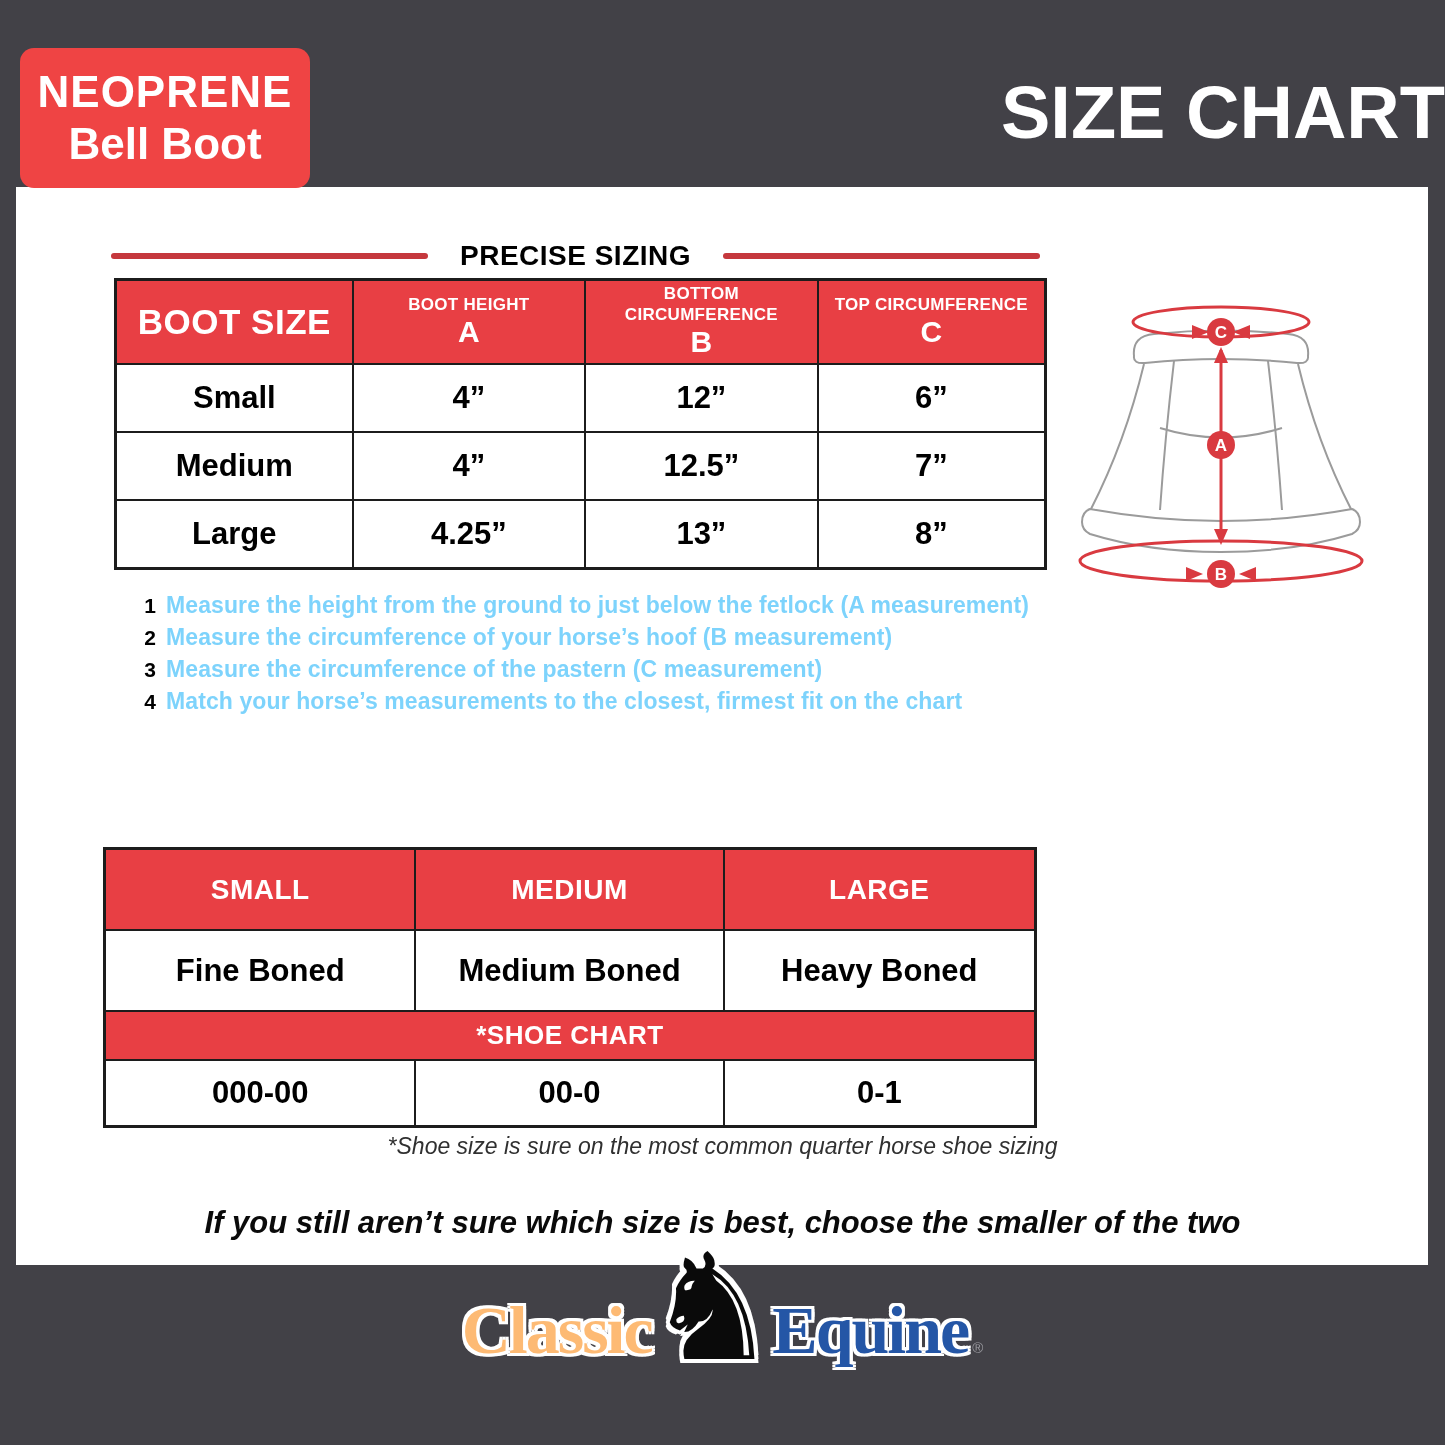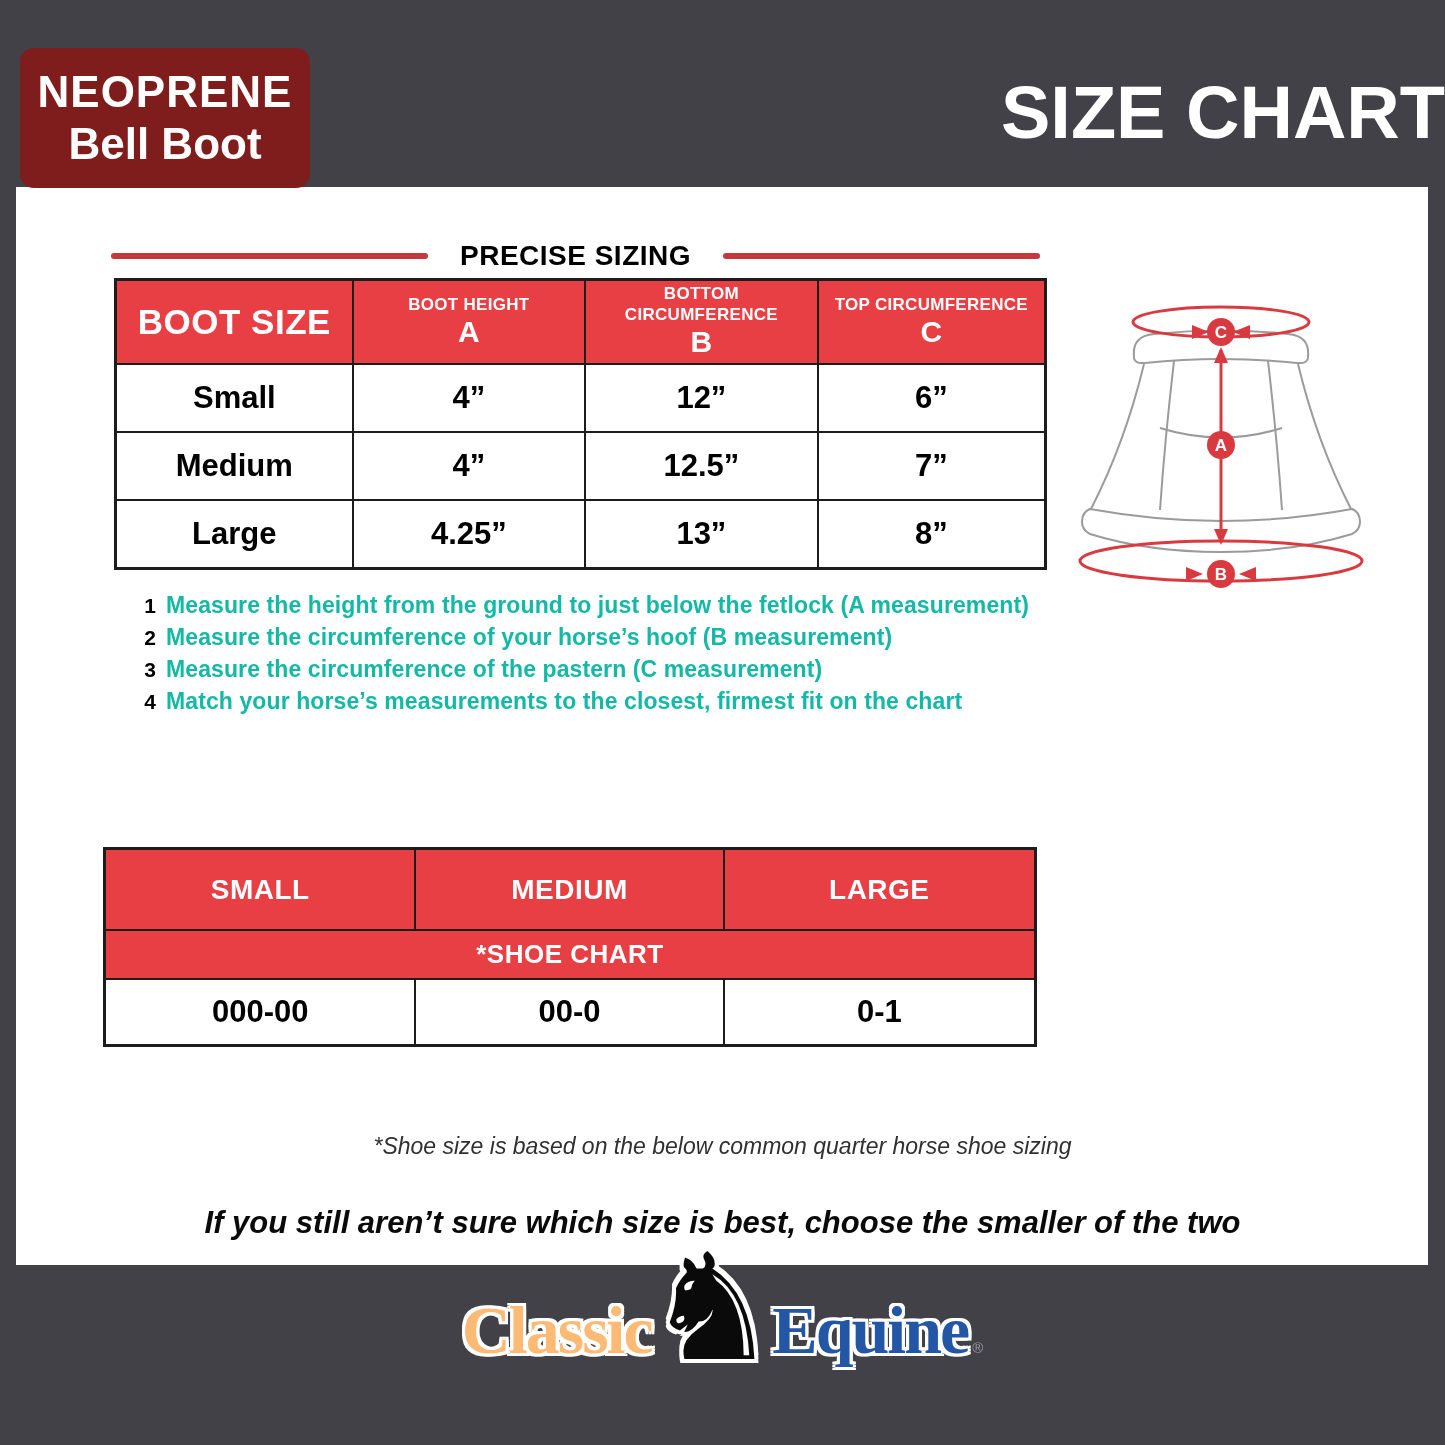--- a/index.html
+++ b/index.html
@@ -3,21 +3,21 @@
 <meta charset="utf-8">
 <style>
   html,body{margin:0;padding:0;background:#2b2b2e;}
   .page{
     position:relative;width:1445px;height:1445px;background:#424147;
     font-family:"Liberation Sans",sans-serif;overflow:hidden;margin:0 auto;
   }
   .sheet{position:absolute;left:16px;top:187px;width:1412px;height:1078px;background:#ffffff;}
   
   .badge{
-    position:absolute;left:20px;top:48px;width:290px;height:140px;background:#7f1d1d;
+    position:absolute;left:20px;top:48px;width:290px;height:140px;background:#ef4444;
     border-radius:14px;display:flex;flex-direction:column;align-items:center;justify-content:center;
     gap:8px;z-index:3;
   }
   .badge-title{color:#fff;font-weight:bold;font-size:44px;letter-spacing:1px;line-height:1;}
   .badge-sub{color:#fff;font-weight:bold;font-size:44px;line-height:1;}
   .page-title{
     position:absolute;left:0;right:0;top:76px;text-align:right;color:#fff;
     font-size:74px;font-weight:bold;letter-spacing:0;line-height:1;z-index:2;
   }
   
@@ -41,21 +41,21 @@
   .dcell{font-size:31px;font-weight:bold;color:#000;}
   #cowboy-table{left:103px;top:847px;width:934px;}
   #cowboy-table tr.hdr td{height:79px;font-size:28px;font-weight:bold;letter-spacing:0.5px;}
   #cowboy-table tr.bones td{height:79px;}
   #cowboy-table tr.shoe td{height:47px;font-size:26px;font-weight:bold;letter-spacing:0.5px;}
   #cowboy-table tr.shoesz td{height:64px;}
   
   .instructions{position:absolute;left:141px;top:592px;z-index:2;}
   .instr-row{display:flex;align-items:baseline;height:32px;}
   .instr-num{font-size:21px;font-weight:bold;width:18px;text-align:center;color:#000;}
-  .instr-text{font-size:23px;font-weight:bold;color:#14b8a6;margin-left:7px;letter-spacing:0.1px;}
+  .instr-text{font-size:23px;font-weight:bold;color:#7dd3fc;margin-left:7px;letter-spacing:0.1px;}
   
   .shoe-note{position:absolute;left:0;right:0;top:1133px;text-align:center;
     font-size:23px;font-style:italic;color:#303030;z-index:2;}
   .footer-advice{position:absolute;left:0;right:0;top:1205px;text-align:center;
     font-size:31px;font-style:italic;font-weight:bold;color:#0a0a0a;z-index:2;}
   
   .diagram{position:absolute;left:1068px;top:290px;z-index:2;}
   
   .logo{position:absolute;left:0;right:0;top:1296px;display:flex;justify-content:center;
     align-items:baseline;z-index:2;}
@@ -208,32 +208,37 @@
         <col style="width:33.4%">
         <col style="width:33.1%">
         <col style="width:33.5%">
       </colgroup>
     <tbody>
         <tr class="hdr">
       <td class="redcell">SMALL</td>
       <td class="redcell">MEDIUM</td>
       <td class="redcell">LARGE</td>
     </tr>
+    <tr class="bones">
+      <td class="dcell">Fine Boned</td>
+      <td class="dcell">Medium Boned</td>
+      <td class="dcell">Heavy Boned</td>
+    </tr>
     <tr class="shoe">
       <td class="redcell" colspan="3">*SHOE CHART</td>
     </tr>
     <tr class="shoesz">
       <td class="dcell">000-00</td>
       <td class="dcell">00-0</td>
       <td class="dcell">0-1</td>
     </tr>
   </tbody>
     </table>
 
-  <div class="shoe-note">*Shoe size is based on the below common quarter horse shoe sizing</div>
+  <div class="shoe-note">*Shoe size is sure on the most common quarter horse shoe sizing</div>
   <div class="footer-advice">If you still aren’t sure which size is best, choose the smaller of the two</div>
 
   <div class="logo">
     <span class="logo-word logo-classic">Classic</span>
     <span class="logo-knight">♞</span>
     <span class="logo-word logo-equine">Equine</span>
     <span class="logo-reg">®</span>
   </div>
 
 </div>

